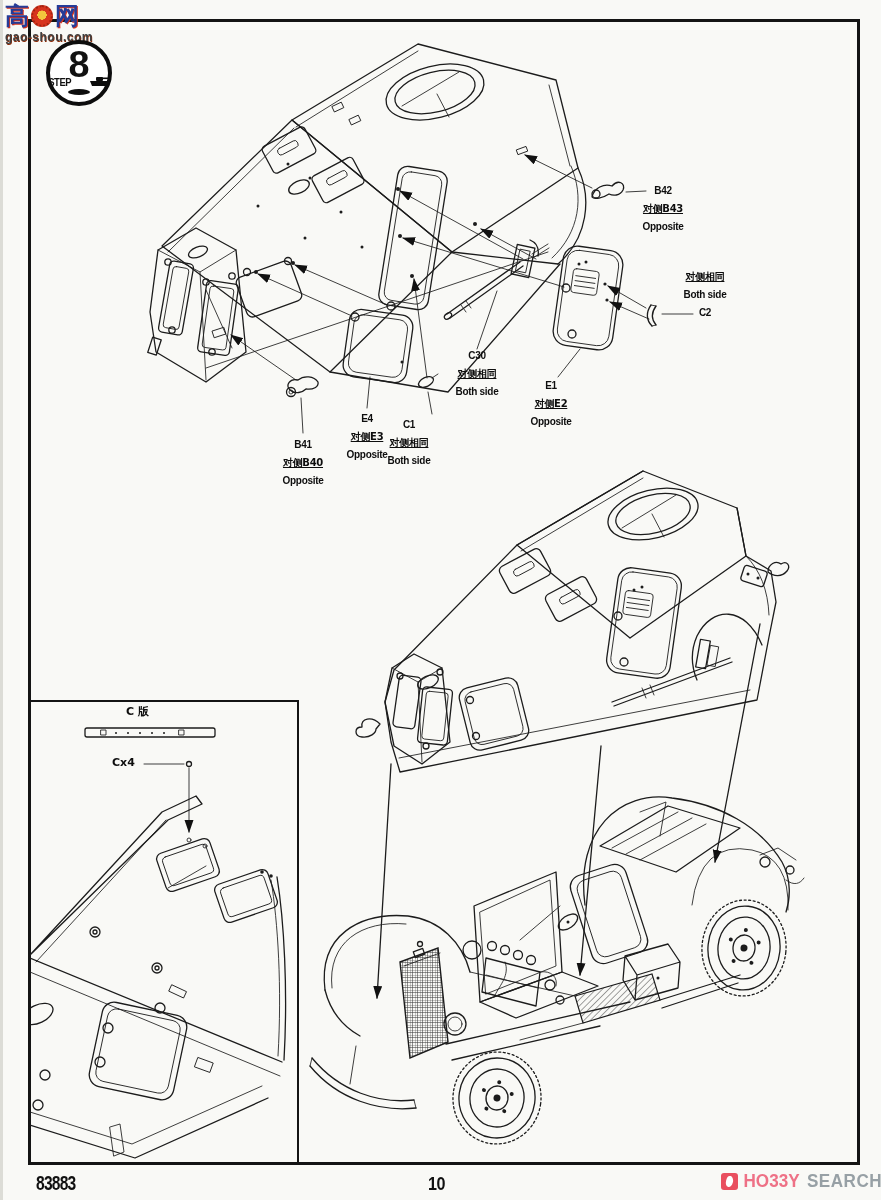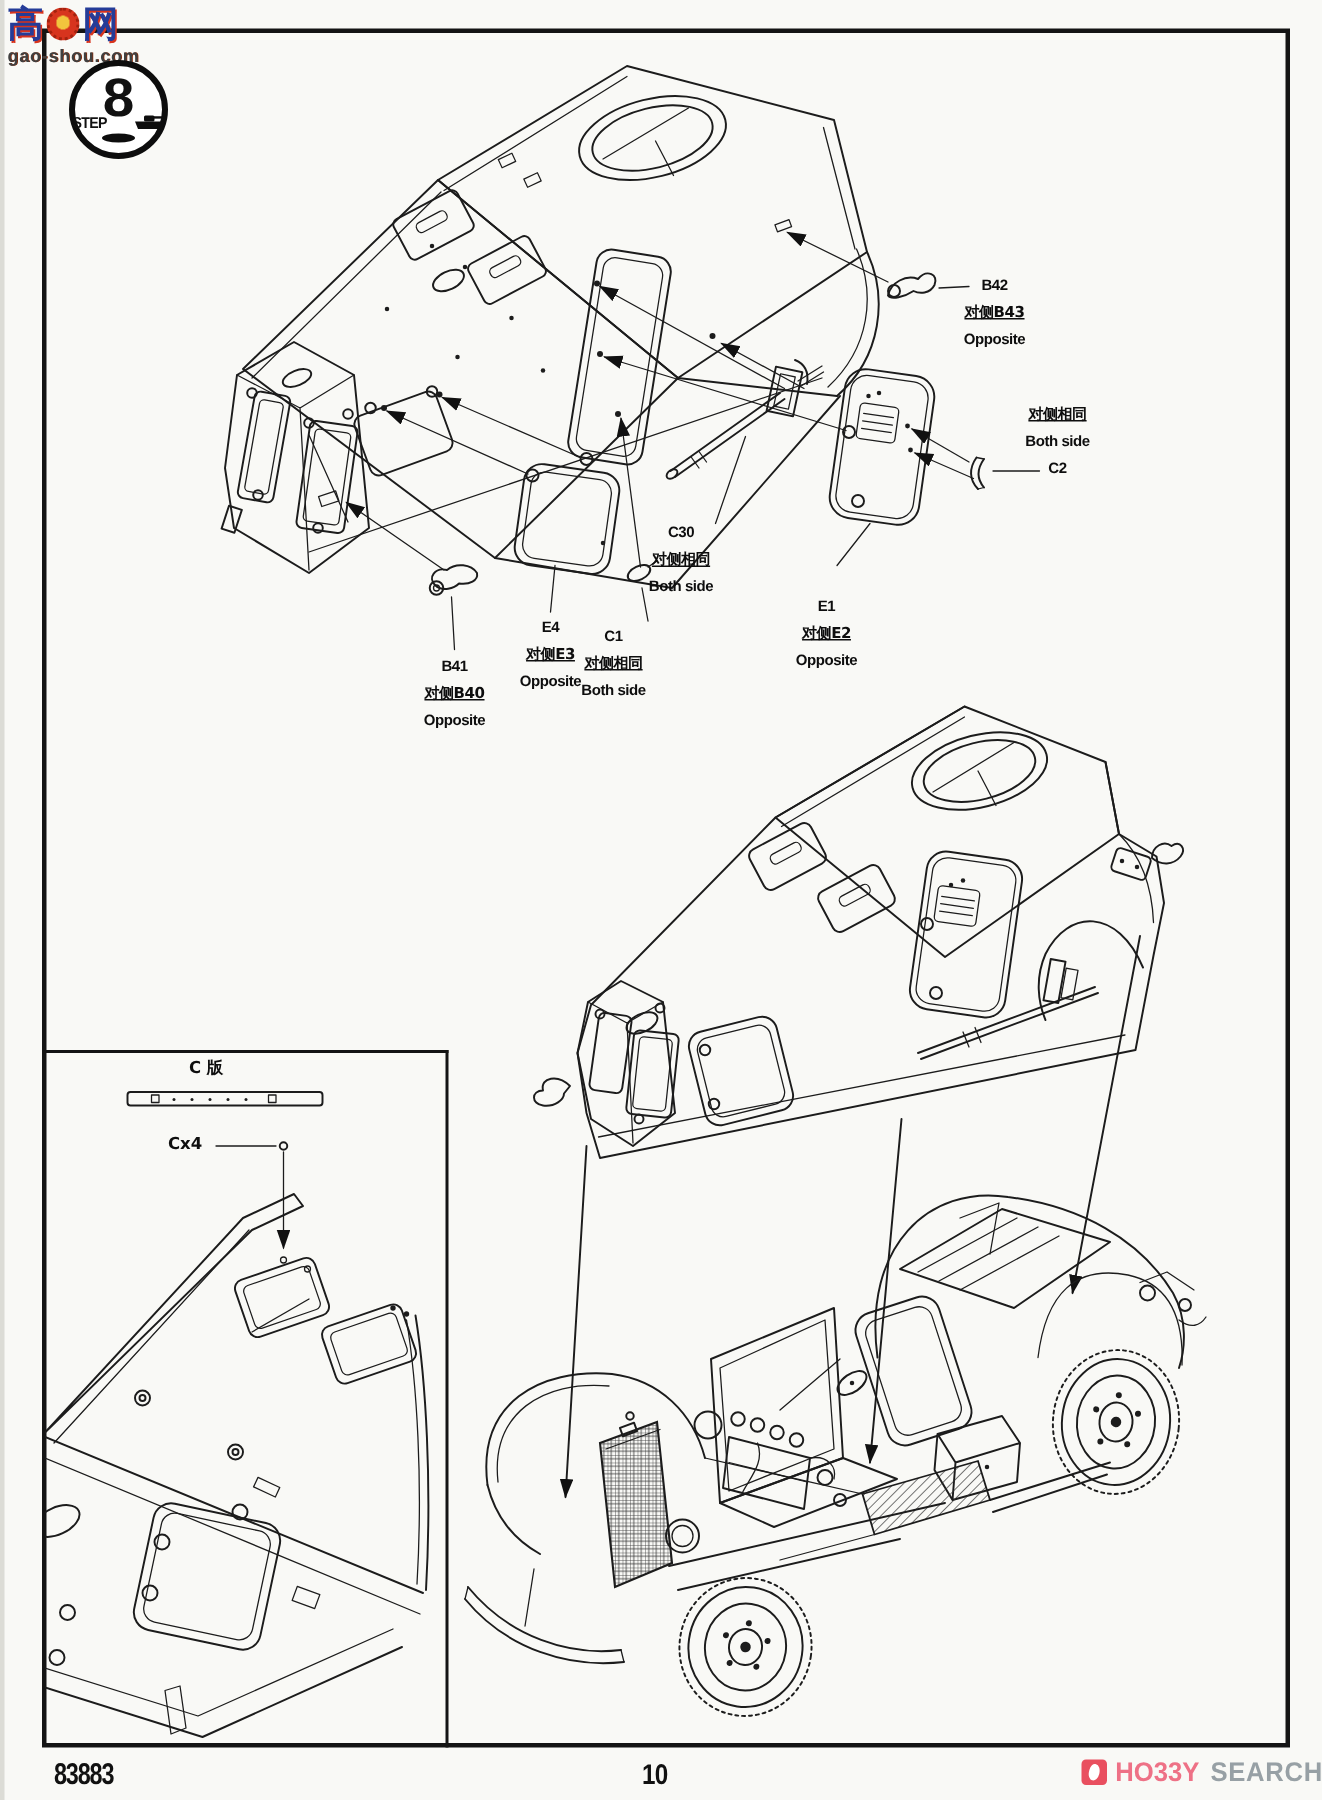--- a/index.html
+++ b/index.html
@@ -505,26 +505,26 @@
 <div class="plabel" style="left:615px;top:182px;width:96px;">
   <div>B42</div>
   <div class="cjk">对侧B43</div>
   <div>Opposite</div>
 </div>
 <div class="plabel" style="left:655px;top:268px;width:100px;">
   <div class="cjk">对侧相同</div>
   <div>Both side</div>
   <div>C2</div>
 </div>
-<div class="plabel" style="left:404px;top:347px;width:100px;">
+<div class="plabel" style="left:427px;top:347px;width:100px;">
   <div>C30</div>
   <div class="cjk">对侧相同</div>
   <div>Both side</div>
 </div>
-<div class="plabel" style="left:506px;top:396px;width:90px;">
+<div class="plabel" style="left:506px;top:377px;width:90px;">
   <div>E1</div>
   <div class="cjk">对侧E2</div>
   <div>Opposite</div>
 </div>
 <div class="plabel" style="left:322px;top:410px;width:90px;">
   <div>E4</div>
   <div class="cjk">对侧E3</div>
   <div>Opposite</div>
 </div>
 <div class="plabel" style="left:364px;top:416px;width:90px;">

